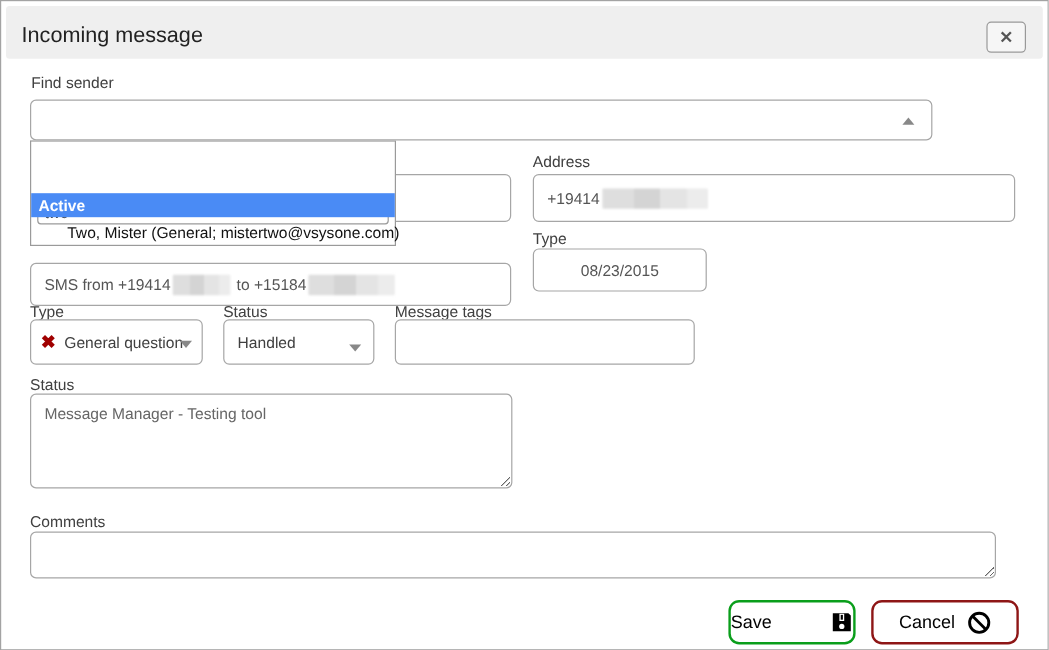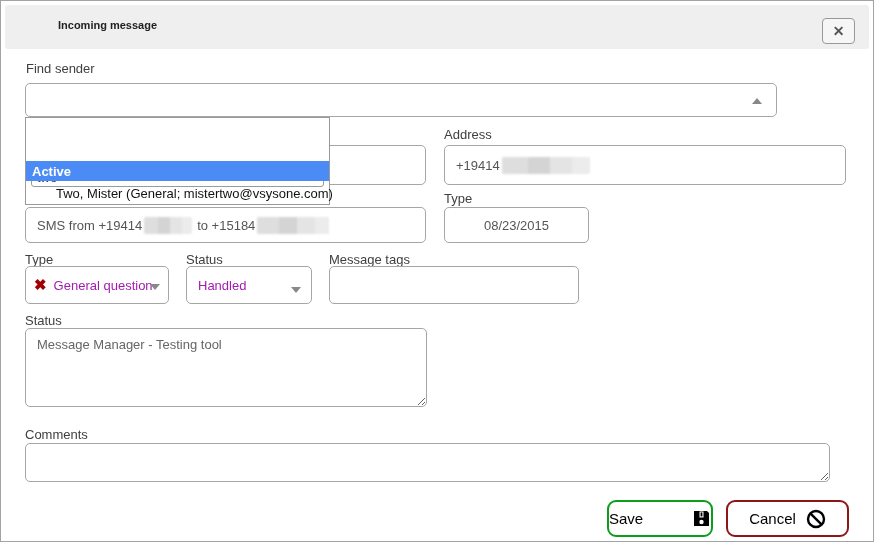--- a/index.html
+++ b/index.html
@@ -9,21 +9,21 @@
     background:#fff; border:1px solid #a3a3a3;
     box-shadow:0 2px 3px rgba(0,0,0,.15);
     overflow:visible;
   }
   .titlebar {
     position:absolute; left:4px; top:4px; right:4px; height:44px;
     background:#efefef; border-radius:3px;
   }
   .title {
     position:absolute; left:13px; top:14px;
-    font-size:11px; font-weight:bold; color:#222;margin-left:40px;
+    font-size:18px; font-weight:normal; color:#222;
   }
   .close-btn {
     position:absolute; left:817px; top:13px; width:33px; height:26px;
     background:#f6f6f6; border:1px solid #999; border-radius:4px;
     display:flex; align-items:center; justify-content:center;
     color:#555; font-size:14px; font-weight:bold; cursor:pointer;
   }
   .lbl { position:absolute; font-size:13px; color:#404040; white-space:nowrap; }
   .box {
     position:absolute; background:#fff;
@@ -71,21 +71,21 @@
     color:#111; font-size:13px; display:flex; align-items:center;
     padding-left:30px; cursor:pointer; white-space:nowrap;
   }
   
   .sel-arrow-down {
     position:absolute; width:0; height:0;
     border-left:5px solid transparent; border-right:5px solid transparent;
     border-top:6px solid #888;
   }
   .type-x { color:#a00000; font-weight:bold; font-size:15px; margin:0 7px 0 8px; }
-  .sel-text { font-size:13px; color:#a21caf; }
+  .sel-text { font-size:13px; color:#404040; }
   textarea.box {
     resize:both; padding:8px 11px; color:#666;
     font-family:"Liberation Sans", sans-serif; font-size:13px;
     display:block;
   }
   
   .btn {
     position:absolute; height:37px; background:#fff; border-radius:9px;
     display:flex; align-items:center; justify-content:center; gap:10px;
     font-size:15px; color:#000; cursor:pointer;
@@ -114,21 +114,21 @@
   <div class="box" style="left:24px; top:144px; width:401px; height:40px;">
     <input type="text" style="">
   </div>
 
   <span class="lbl" style="left:443px; top:126px;">Address</span>
   <div class="box" style="left:443px; top:144px; width:402px; height:40px;">
     <span style="padding-left:11px;">+19414</span>
     <span class="redact" style="width:88px;"></span>
   </div>
 
-  <div class="box" style="left:24px; top:206px; width:401px; height:36px;text-align:right;">
+  <div class="box" style="left:24px; top:218px; width:401px; height:36px;text-align:right;">
     <span style="padding-left:11px;">SMS from +19414</span>
     <span class="redact" style="width:48px;"></span>
     <span style="padding-left:3px;">to +15184</span>
     <span class="redact" style="width:72px;"></span>
   </div>
 
   <span class="lbl" style="left:443px; top:190px;">Type</span>
   <div class="box" style="left:443px; top:206px; width:145px; height:36px;">
     <input type="text" value="08/23/2015" style="">
   </div>

